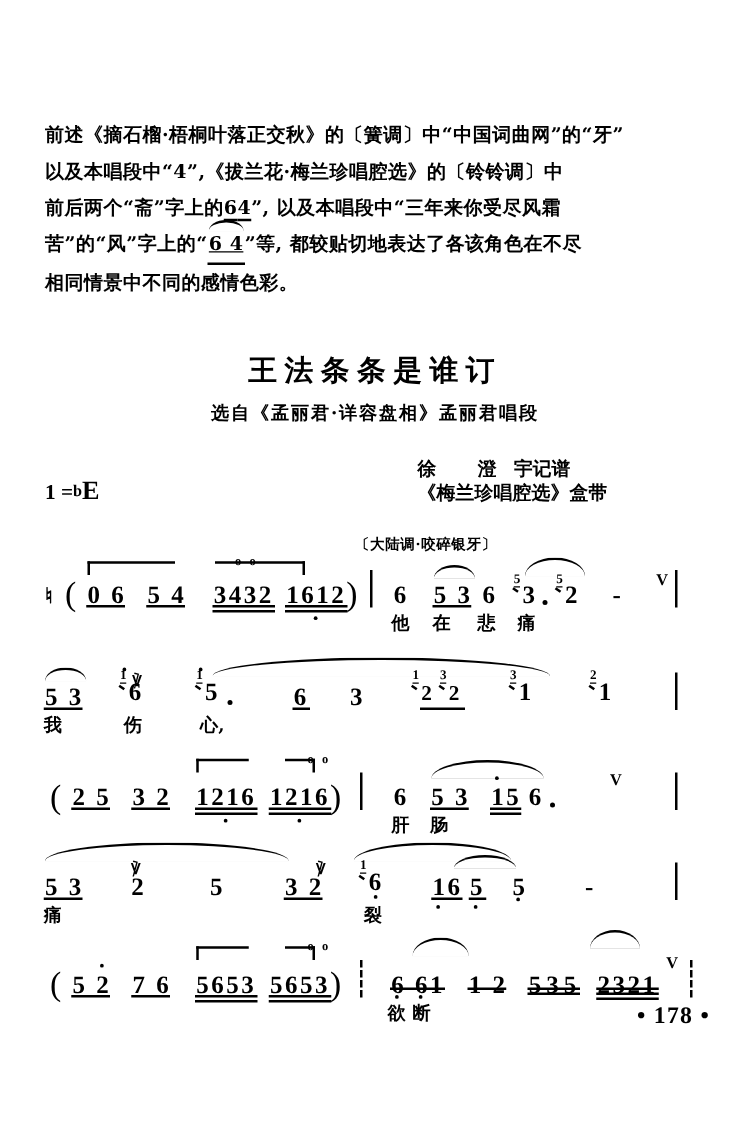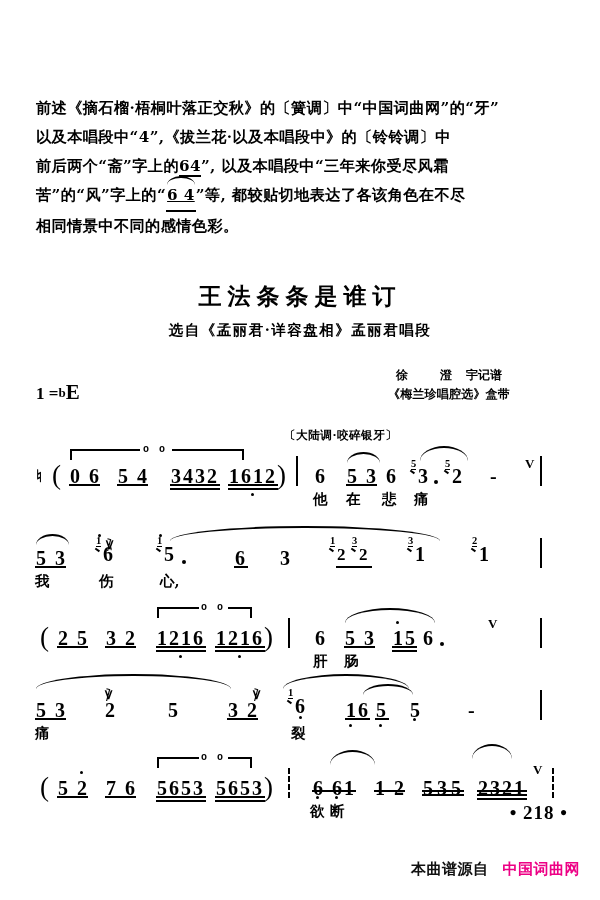--- a/index.html
+++ b/index.html
@@ -45,23 +45,23 @@
 
   
   .keysig{
     position:absolute;left:36px;top:380px;
     font-family:"Liberation Serif",serif;font-size:17px;font-weight:700;
   }
   .keysig .flat{font-size:13px;vertical-align:2px;}
   .keysig .note{font-size:21px;}
 
   .credits{
-    position:absolute;right:36px;top:366px;width:230px;text-align:center;
-    font-family:"DejaVu Serif","Liberation Serif",serif;
-    font-size:12px;font-weight:700;line-height:18.5px;
+    position:absolute;right:36px;top:366px;width:230px;
+    font-family:"DejaVu Serif","Liberation Serif",serif;
+    font-size:15px;font-weight:700;line-height:18.5px;
   }
   .credits .l1{letter-spacing:0px;}
   .credits .l1 .nm{letter-spacing:14px;}
   .credits .l2,.credits .l3{letter-spacing:0.2px;}
 
   
   .style-mark{
     position:absolute;left:284px;top:428px;
     font-family:"DejaVu Serif","Liberation Serif",serif;
     font-size:11.6px;font-weight:700;letter-spacing:0.5px;
@@ -86,21 +86,21 @@
   .beam2{position:absolute;height:2px;background:#000;}
   
   .odot{position:absolute;width:3px;height:3px;border-radius:50%;background:#000;}
   
   .adot{position:absolute;width:4px;height:4px;border-radius:50%;background:#000;top:38px;}
   
   .slur{position:absolute;border-top:2px solid #000;border-radius:50%/100% 100% 0 0;height:9px;}
   .slurbig{position:absolute;border-top:2px solid #000;border-radius:50%/100% 100% 0 0;height:13px;}
   
   .brk{position:absolute;height:9px;border:2px solid #000;border-bottom:none;}
-  .oo{position:absolute;font-family:Liberation Mono, monospace;font-size:10px;font-weight:700;letter-spacing:2px;}
+  .oo{position:absolute;font-family:Liberation Serif, serif;font-size:10px;font-weight:700;letter-spacing:2px;margin-left:45px;}
   
   .bar{position:absolute;width:2px;background:#000;top:14px;height:30px;}
   .bar.dash{background:none;border-left:2px dashed #000;width:0;}
   
   .breath{position:absolute;font-family:"Liberation Serif",serif;font-size:13px;font-weight:700;}
   
   .mord{position:absolute;font-family:"Liberation Serif",serif;font-size:12px;font-weight:700;}
   
   .grace{position:absolute;font-family:"Liberation Serif",serif;font-size:10.5px;font-weight:700;line-height:1;}
   .grace .gl{border-bottom:1.5px solid #000;padding-bottom:0;}
@@ -130,21 +130,21 @@
   .footer .src{color:#111;}
   .footer .site{color:#ED0085;margin-left:14px;}
 </style>
 </head>
 <body>
 
 <div class="page">
 
   <div class="prose">
     <span>前述《摘石榴·梧桐叶落正交秋》的〔簧调〕中“中国词曲网”的“牙”</span><br>
-    <span>以及本唱段中“</span><span class="inl">4</span><span>”,《拔兰花·以及本唱段中》的〔铃铃调〕中</span><br>
+    <span>以及本唱段中“</span><span class="inl">4</span><span>”,《拔兰花·梅兰珍唱腔选》的〔铃铃调〕中</span><br>
     <span>前后两个“斋”字上的</span><span class="inl unl">6</span><span class="inl unl">4</span><span>”,  以及本唱段中“三年来你受尽风霜</span><br>
     <span>苦”的“风”字上的“</span><span class="inl arcpair unl">6 4</span><span>”等, 都较贴切地表达了各该角色在不尽</span><br>
     <span>相同情景中不同的感情色彩。</span>
   </div>
 
   <div class="song-title">王法条条是谁订</div>
   <div class="song-sub">选自《孟丽君·详容盘相》孟丽君唱段</div>
 
   <div class="keysig">
     <span>1 =</span><span class="flat">b</span><span class="note">E</span>
@@ -419,19 +419,16 @@
     <div class="n" style="left:502px;">2</div>
     <div class="n" style="left:514px;">1</div>
     <div class="beam" style="left:477px;top:36px;width:50px;"></div>
     <div class="beam2" style="left:477px;top:40px;width:50px;"></div>
     <div class="beam2" style="left:477px;top:44px;width:50px;"></div>
 
     <div class="breath" style="left:533px;top:8px;">V</div>
     <div class="bar dash" style="left:552px;"></div>
   </div>
 
-  <div class="pageno">• 218 •</div>
-
-  <div class="footer">
-    <span class="src">本曲谱源自</span><span class="site" style="color: rgb(237, 0, 133);">中国词曲网</span>
-  </div>
+  <div class="pageno">• 178 •</div>
+
 
 </div>
 
 </body></html>

